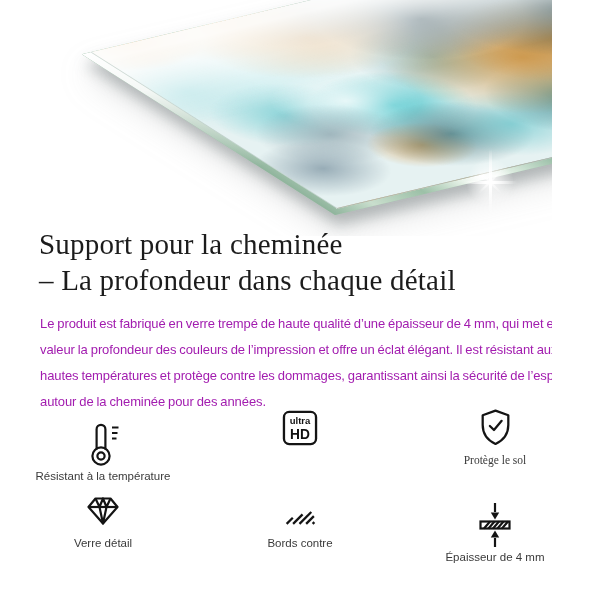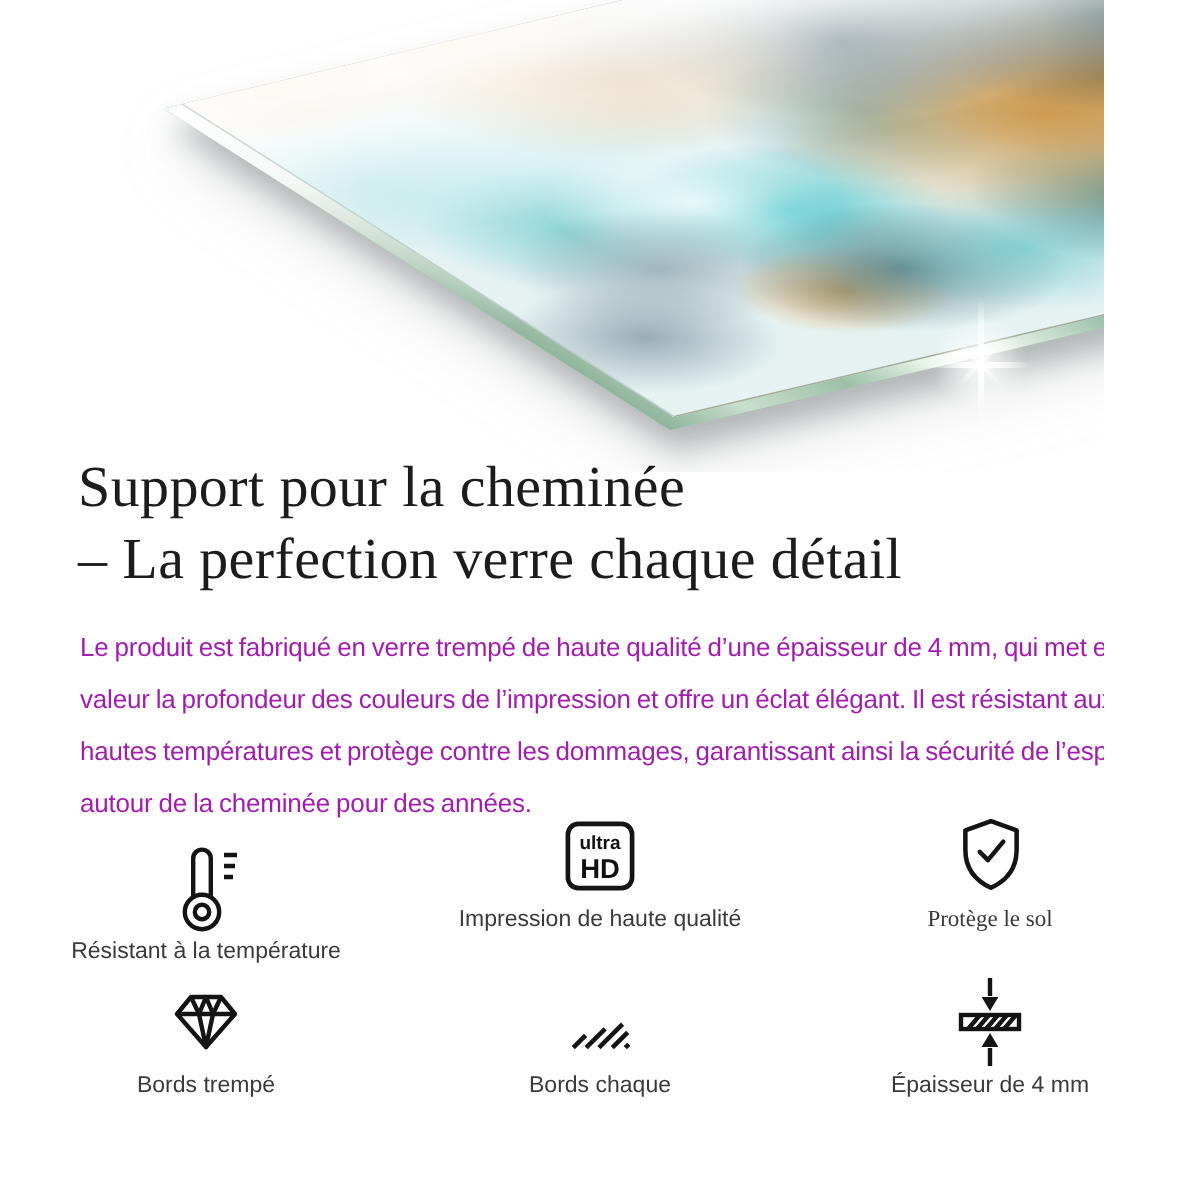--- a/index.html
+++ b/index.html
@@ -69,21 +69,21 @@
 
   
   .feature { position:absolute; width:190px; display:flex; flex-direction:column; align-items:center; }
   .icon-box { height:47px; display:flex; align-items:center; justify-content:flex-start; }
   .flabel { margin-top:3px; font-size:11.5px; color:#3a3a3a; }
   .f-r1c1 { left:8px;   top:420px; }
   .f-r1c2 { left:205px; top:404px; }
   .f-r1c3 { left:400px; top:404px;font-family:Liberation Serif, serif; }
   .f-r2c1 { left:8px;   top:487px; }
   .f-r2c2 { left:205px; top:487px; }
-  .f-r2c3 { left:400px; top:487px; }
+  .f-r2c3 { left:400px; top:501px; }
   .ic { stroke:#141414; fill:none; stroke-width:2.2; }
 </style>
 </head>
 <body>
 
 <div class="canvas">
 
   <div class="hero">
     <div class="shadow-wrap">
       <div class="glass-panel">
@@ -94,21 +94,21 @@
       <span class="glow"></span>
         <span class="beam-d1"></span>
         <span class="beam-d2"></span>
       <span class="beam-v"></span>
         <span class="beam-h"></span>
     </div>
   </div>
 
   <h1 class="title">
     <span style="display:block">Support pour la cheminée</span>
-    <span style="display:block">– La perfection verre chaque détail</span>
+    <span style="display:block">– La profondeur dans chaque détail</span>
   </h1>
 
   <p class="desc">Le produit est fabriqué en verre trempé de haute qualité d’une épaisseur de 4 mm, qui met en valeur la profondeur des couleurs de l’impression et offre un éclat élégant. Il est résistant aux hautes températures et protège contre les dommages, garantissant ainsi la sécurité de l’espace autour de la cheminée pour des années.</p>
 
   <div>
 
     <div class="feature f-r1c1">
       <div class="icon-box">
         <svg width="44" height="46" viewBox="0 0 44 46">
           <circle class="ic" cx="20" cy="35" r="8.6"></circle>
@@ -121,21 +121,20 @@
     </div>
 
     <div class="feature f-r1c2">
       <div class="icon-box">
         <svg width="38" height="38" viewBox="0 0 36 36">
           <rect class="ic" x="2.8" y="2.8" width="30.4" height="30.4" rx="5" stroke-width="2.6"></rect>
           <text x="18" y="14.6" text-anchor="middle" font-family="Liberation Sans, sans-serif" font-size="9" font-weight="600" fill="#111">ultra</text>
           <text x="18" y="28.6" text-anchor="middle" font-family="Liberation Sans, sans-serif" font-size="13" font-weight="700" fill="#111">HD</text>
         </svg>
       </div>
-      <div class="flabel">Impression de haute qualité</div>
     </div>
 
     <div class="feature f-r1c3">
       <div class="icon-box">
         <svg width="37" height="41" viewBox="0 0 36 40">
           <path class="ic" stroke-linejoin="round" d="M18 3.5 L30.5 8 V17.5 C30.5 26.5 25.5 32.5 18 36 C10.5 32.5 5.5 26.5 5.5 17.5 V8 Z"></path>
           <path class="ic" stroke-width="2.4" stroke-linecap="round" stroke-linejoin="round" d="M12.5 18.5 L16.5 22.5 L24 13.5"></path>
         </svg>
       </div>
       <div class="flabel">Protège le sol</div>
@@ -143,34 +142,34 @@
 
     <div class="feature f-r2c1">
       <div class="icon-box">
         <svg width="38" height="34" viewBox="0 0 38 34">
           <path class="ic" stroke-width="2" stroke-linejoin="round" d="M11.5 4.5 H26.5 L33.5 13 L19 29.5 L4.5 13 Z"></path>
           <path class="ic" stroke-width="1.8" d="M4.5 13 H33.5"></path>
           <path class="ic" stroke-width="1.8" stroke-linejoin="round" d="M11.5 4.5 L15.5 13 L19 4.5 L22.5 13 L26.5 4.5"></path>
           <path class="ic" stroke-width="1.8" stroke-linejoin="round" d="M15.5 13 L19 29.5 L22.5 13"></path>
         </svg>
       </div>
-      <div class="flabel">Bords trempé</div>
+      <div class="flabel">Verre détail</div>
     </div>
 
     <div class="feature f-r2c2">
       <div class="icon-box">
         <svg width="37" height="37" viewBox="0 0 36 36">
           <path class="ic" stroke-width="3" d="M4.5 31 L10.5 25"></path>
           <path class="ic" stroke-width="3" d="M10.8 31 L20 21.8"></path>
           <path class="ic" stroke-width="3" d="M17 31 L28.5 19.5"></path>
           <path class="ic" stroke-width="3" d="M23.5 31 L31 23.5"></path>
           <path class="ic" stroke-width="3" d="M29.8 31 L31.5 29.3"></path>
         </svg>
       </div>
-      <div class="flabel">Bords chaque</div>
+      <div class="flabel">Bords contre</div>
     </div>
 
     <div class="feature f-r2c3">
       <div class="icon-box">
         <svg width="40" height="48" viewBox="0 0 40 48">
           <rect class="ic" x="5.5" y="20.5" width="29" height="7" stroke-width="1.8"></rect>
           <path class="ic" stroke-width="2" d="M9 27.5 L15 20.5 M13.5 27.5 L19.5 20.5 M18 27.5 L24 20.5 M22.5 27.5 L28.5 20.5 M27 27.5 L33 20.5"></path>
           <path class="ic" stroke-width="2.4" d="M20 2 V11"></path>
           <path d="M20 18.5 L15.8 11.5 H24.2 Z" fill="#141414"></path>
           <path class="ic" stroke-width="2.4" d="M20 46 V37"></path>

